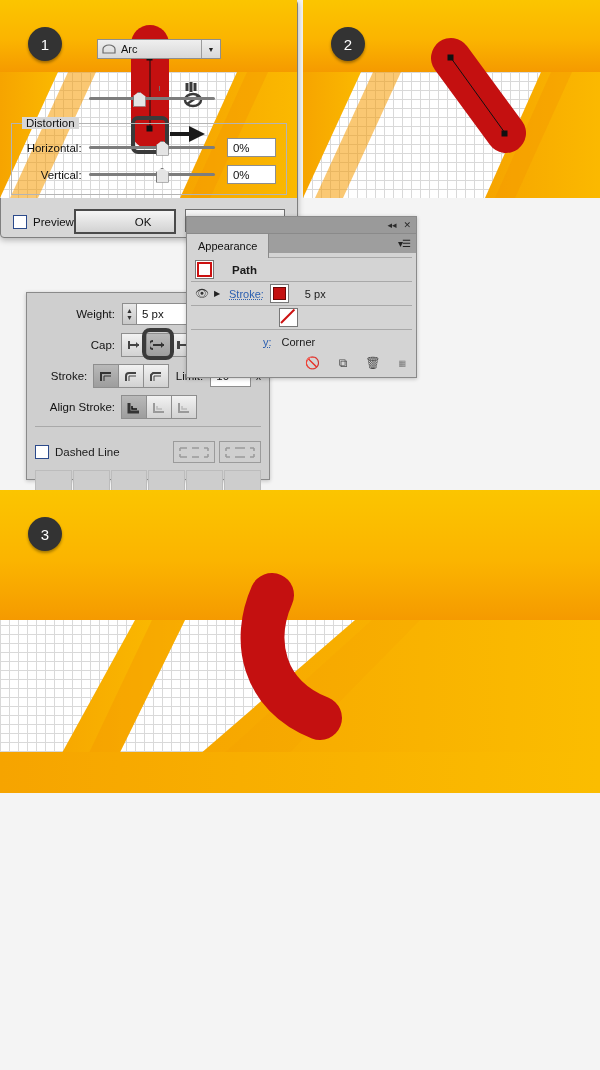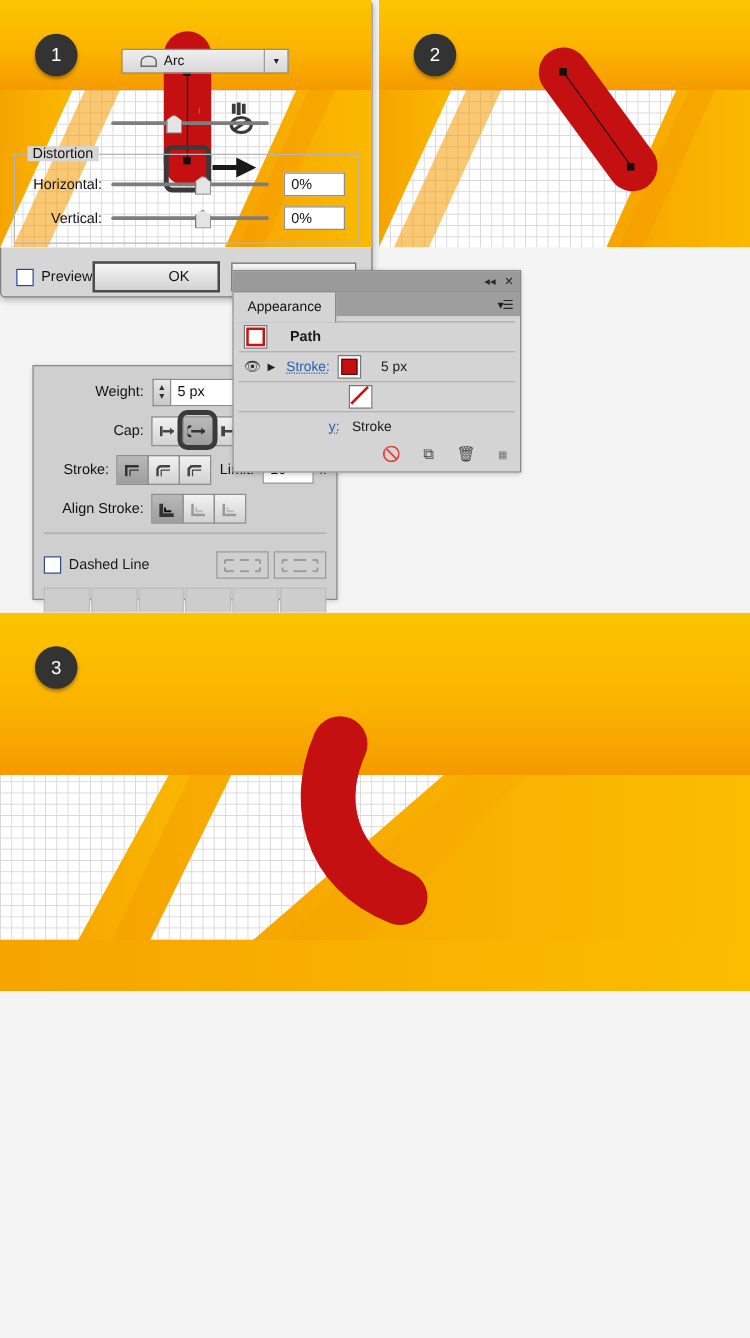--- a/index.html
+++ b/index.html
@@ -141,21 +141,21 @@
   }
   .wo-title{font-size:11.5px;color:#111;padding:8px 0 0 10px;}
   .wo-inner{
     margin:7px 10px 0 10px;border:1px solid #b4b4b4;background:#d6d6d6;
     padding:10px 10px 8px 10px;
   }
   .wo-row{display:flex;align-items:center;margin-bottom:8px;}
   .wo-lab{width:68px;text-align:right;padding-right:7px;font-size:11.5px;color:#111;}
   .selectbox{
     width:118px;height:18px;background:linear-gradient(#efefef,#d8d8d8);
-    border:1px solid #8e8e8e;display:flex;align-items:center;padding-left:14px;
+    border:1px solid #8e8e8e;display:flex;align-items:center;padding-left:4px;
     font-size:11px;color:#111;position:relative;
   }
   .selectbox .arrowcell{
     position:absolute;right:0;top:0;width:18px;height:100%;
     border-left:1px solid #9c9c9c;display:flex;align-items:center;justify-content:center;
     font-size:7px;color:#222;
   }
   .arcglyph{width:14px;height:10px;margin-right:5px;flex:none;}
   .radios{display:flex;align-items:center;gap:16px;margin:0 0 9px 76px;}
   .radio{display:flex;align-items:center;gap:5px;font-size:11.5px;color:#111;}
@@ -175,21 +175,21 @@
   .valbox{
     width:48px;height:17px;background:#fff;border:1px solid #8e8e8e;margin-left:12px;
     display:flex;align-items:center;padding-left:5px;font-size:11.5px;color:#111;
   }
   .fieldset{
     margin:4px 10px 0 10px;border:1px solid #b4b4b4;padding:14px 10px 10px 10px;position:relative;
   }
   .legend{
     position:absolute;top:-7px;left:10px;background:#d6d6d6;padding:0 4px;font-size:11.5px;color:#111;
   }
-  .wo-foot{display:flex;align-items:center;margin:14px 12px 0 12px;}
+  .wo-foot{display:flex;margin:14px 12px 0 12px;}
   .prev{display:flex;align-items:center;font-size:11.5px;color:#111;}
   .dlgbtn{
     width:76px;height:21px;border:1px solid #6e6e6e;
     background:linear-gradient(#f5f5f5,#d2d2d2);
     display:flex;align-items:center;justify-content:center;font-size:11.5px;color:#111;padding-left:36px;
   }
   .dlgbtn.def{border:2px solid #4a4a4a;}
 </style>
 </head>
 <body>
@@ -411,21 +411,21 @@
       </div>
       <div class="ap-row">
         <div class="eye"></div>
         <div class="tri"></div>
         <div style="width:44px;"></div>
         <div class="sw-diag"></div>
       </div>
       <div class="ap-row" style="border-bottom:none;">
         <div style="width:62px;"></div>
         <div class="lnk">y:</div>
-        <div class="ap-val" style="margin-left:4px;">Stroke</div>
+        <div class="ap-val" style="margin-left:4px;">Corner</div>
       </div>
       <div class="ap-foot">
         <span>🚫</span>
         <span>⧉</span>
         <span>🗑</span>
         <span style="font-size:8px;color:#777;">▦</span>
       </div>
     </div>
   </div>
 

